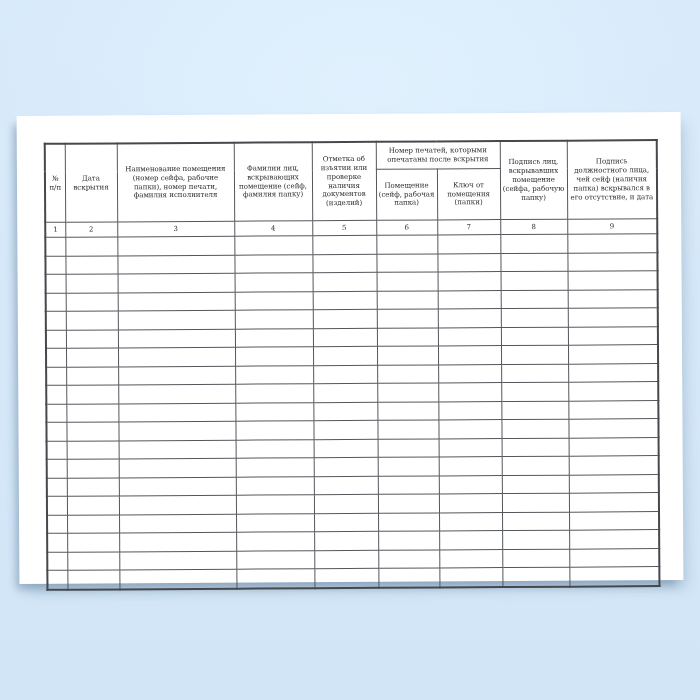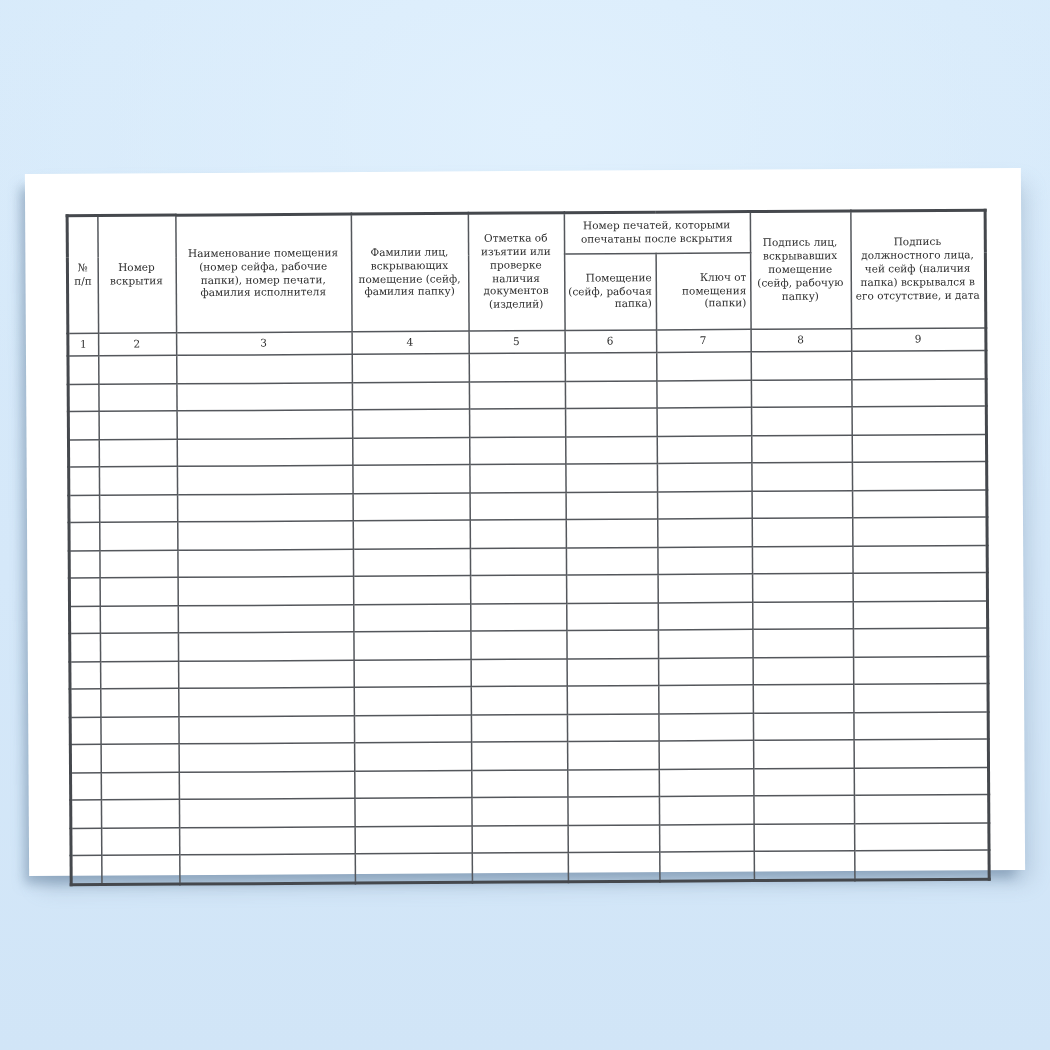--- a/index.html
+++ b/index.html
@@ -41,21 +41,21 @@
     padding: 1px 2px;
     font-weight: normal;
     vertical-align: middle;
     text-align: center;
     color: #2d2d2d;
     font-size: 7px;
     line-height: 1.28;
     overflow: hidden;
   }
   tr.hdr-top th.group-cell { height: 24px; margin-top: 39px; }
-  tr.hdr-sub th { height: 48px; text-align: right; }
+  tr.hdr-sub th { height: 48px; }
   tr.num-row td { height: 12px; }
   tbody.grid-body td { height: 15.5px; }
 </style>
 </head>
 <body>
 
 <div id="screen">
   <div class="page">
     <table class="journal">
       <colgroup>
@@ -65,26 +65,26 @@
         <col style="width:78px">
         <col style="width:64px">
         <col style="width:61px">
         <col style="width:63px">
         <col style="width:67px">
         <col style="width:90px">
       </colgroup>
       <thead>
         <tr class="hdr-top">
           <th rowspan="2">№ п/п</th>
-          <th rowspan="2">Номер вскрытия</th>
+          <th rowspan="2">Дата вскрытия</th>
           <th rowspan="2">Наименование помещения (номер сейфа, рабочие папки), номер печати, фамилия исполнителя</th>
           <th rowspan="2">Фамилии лиц, вскрывающих помещение (сейф, фамилия папку)</th>
           <th rowspan="2">Отметка об изъятии или проверке наличия документов (изделий)</th>
           <th colspan="2" class="group-cell">Номер печатей, которыми опечатаны после вскрытия</th>
-          <th rowspan="2">Подпись лиц, вскрывавших помещение (сейф, рабочую папку)</th>
+          <th rowspan="2">Подпись лиц, вскрывавших помещение (сейфа, рабочую папку)</th>
           <th rowspan="2">Подпись должностного лица, чей сейф (наличия папка) вскрывался в его отсутствие, и дата</th>
         </tr>
         <tr class="hdr-sub">
           <th>Помещение (сейф, рабочая папка)</th>
           <th>Ключ от помещения (папки)</th>
         </tr>
         <tr class="num-row">
           <td>1</td>
           <td>2</td>
           <td>3</td>

